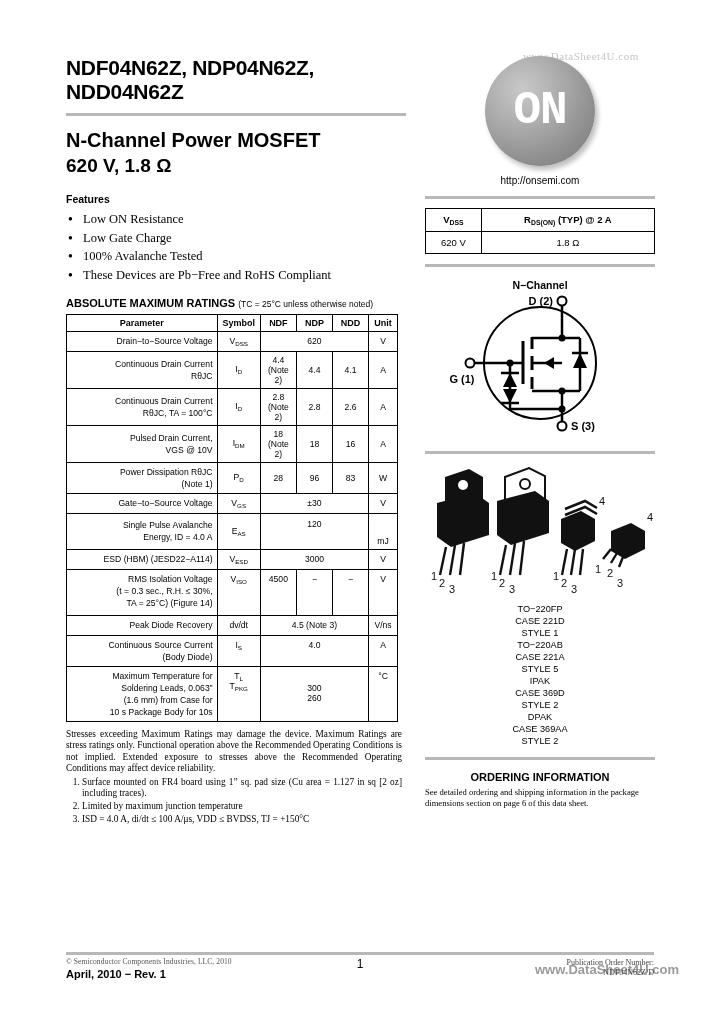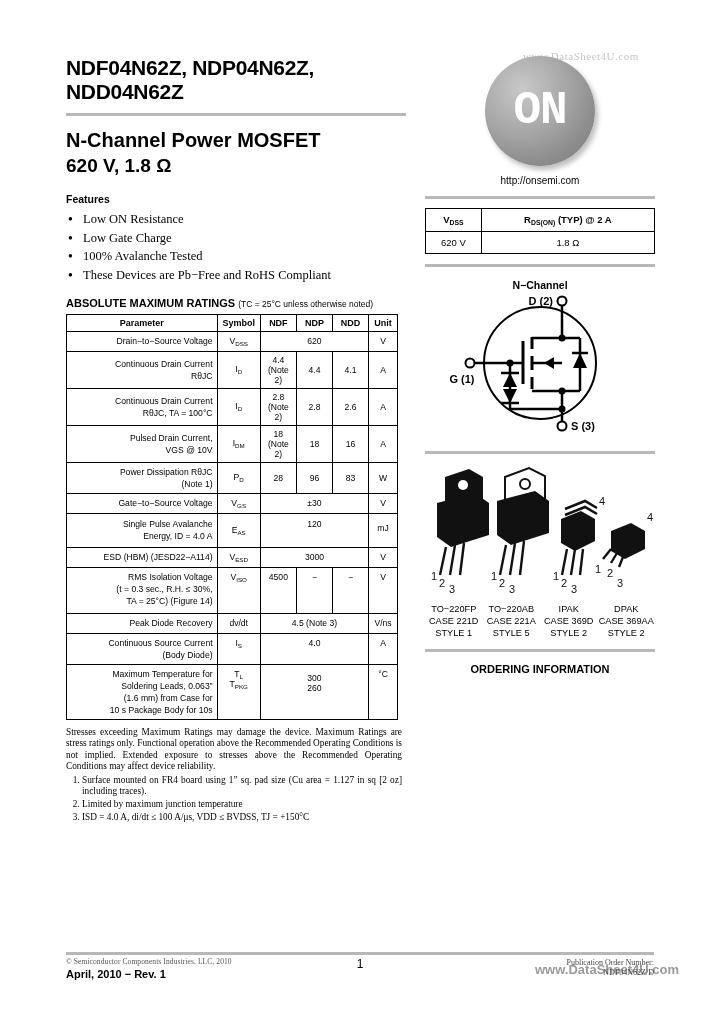--- a/index.html
+++ b/index.html
@@ -141,21 +141,21 @@
   table.spec td { border:1px solid #000; text-align:center; padding:5px 2px; }
   table.spec td.hd { font-weight:bold; }
 
   .nch-title { text-align:center; font-family:"Liberation Sans", sans-serif; font-weight:bold; font-size:10.5px; margin-top:12px; }
   .symbol-box { position:relative; height:150px; }
   .symbol-box svg { display:block; margin:0 auto; }
 
   .pkg-box { position:relative; height:140px; }
   .pkg-labels {
     display:flex; font-family:"Liberation Sans", sans-serif;
-    font-size:9.2px; text-align:center; line-height:12px;
+    font-size:9.2px; text-align:center; line-height:12px;flex-direction:column;
   }
   .pkg-labels > div { flex:1; }
   .pkg-labels .l1 { font-weight:normal; }
 
   .ordering-h {
     text-align:center; font-family:"Liberation Sans", sans-serif;
     font-weight:bold; font-size:11px; margin-top:11px;
   }
   .ordering-t { font-size:8.6px; line-height:11px; margin-top:4px; }
 </style>
@@ -248,21 +248,21 @@
           <td class="param h-low"><span>Gate−to−Source Voltage</span></td>
           <td class="sym"><span>V</span><sub>GS</sub></td>
           <td class="val" colspan="3">±30</td>
           <td class="unit">V</td>
         </tr>
 
         <tr>
           <td class="param" style="height:34px"><span>Single Pulse Avalanche</span><span class="ind">Energy, ID = 4.0 A</span></td>
           <td class="sym"><span>E</span><sub>AS</sub></td>
           <td class="val" colspan="3" style="vertical-align:top;padding-top:5px">120</td>
-          <td class="unit" style="vertical-align:top;padding-top:9px">mJ</td>
+          <td class="unit" style="vertical-align:top;padding-top:22px">mJ</td>
         </tr>
 
         <tr>
           <td class="param h-low"><span>ESD (HBM) (JESD22−A114)</span></td>
           <td class="sym"><span>V</span><sub>ESD</sub></td>
           <td class="val" colspan="3">3000</td>
           <td class="unit">V</td>
         </tr>
 
         <tr>
@@ -296,21 +296,21 @@
           <td class="param" style="height:54px;vertical-align:top">
             <span>Maximum Temperature for</span>
             <span class="ind">Soldering Leads, 0.063”</span>
             <span class="ind">(1.6 mm) from Case for</span>
             <span class="ind">10 s Package Body for 10s</span>
           </td>
           <td class="sym" style="vertical-align:top;padding-top:4px">
             <span>T</span><sub>L</sub><br>
             <span>T</span><sub>PKG</sub>
           </td>
-          <td class="val" colspan="3" style="vertical-align:top;padding-top:8px">
+          <td class="val" colspan="3" style="vertical-align:top;padding-top:16px">
             <span>300</span><br><span>260</span>
           </td>
           <td class="unit" style="vertical-align:top;padding-top:4px">°C</td>
         </tr>
 
       </tbody>
     </table>
 
     <div class="notes">
       <div>Stresses exceeding Maximum Ratings may damage the device. Maximum Ratings are stress ratings only. Functional operation above the Recommended Operating Conditions is not implied. Extended exposure to stresses above the Recommended Operating Conditions may affect device reliability.</div>
@@ -486,20 +486,21 @@
       <div>
         <div class="l1">DPAK</div>
         <div>CASE 369AA</div>
         <div>STYLE 2</div>
       </div>
     </div>
 
     <div class="rule-grey2"></div>
 
     <div class="ordering-h">ORDERING INFORMATION</div>
+    <div class="ordering-t">See detailed ordering and shipping information in the package dimensions section on page 6 of this data sheet.</div>
   </div>
 
   <div class="foot-rule"></div>
   <div class="foot-left">
     <div class="foot-copy">© Semiconductor Components Industries, LLC, 2010</div>
     <div class="foot-date">April, 2010 − Rev. 1</div>
   </div>
   <div class="foot-page">1</div>
   <div class="foot-right">
     <div>Publication Order Number:</div>

